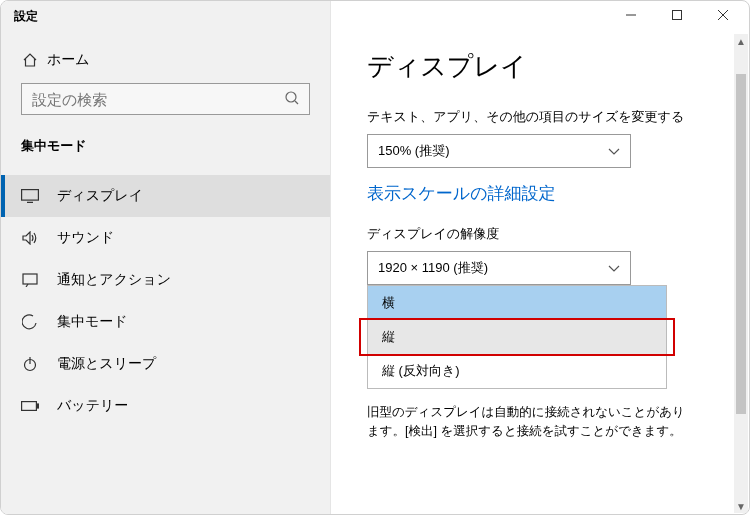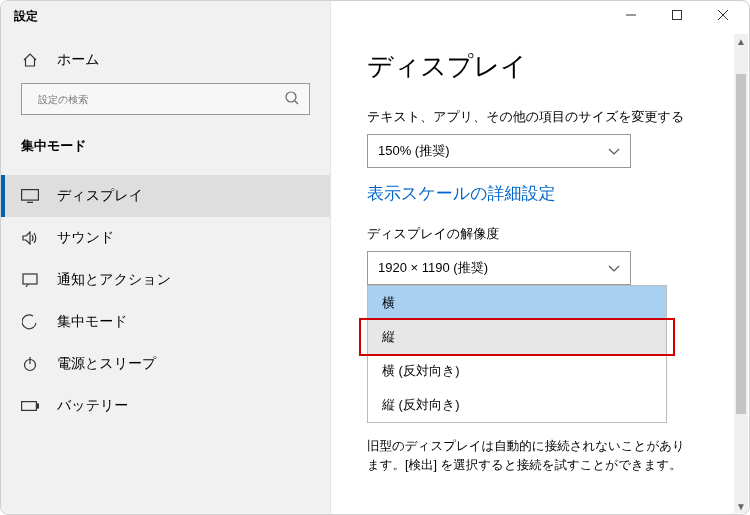--- a/index.html
+++ b/index.html
@@ -57,34 +57,34 @@
     background: #f1f1f1;
     border-right: 1px solid #e5e5e5;
     padding-top: 40px;
     display: flex;
     flex-direction: column;
   }
   .home-row {
     display: flex;
     align-items: center;
     padding: 10px 20px 14px 20px;
-    gap: 18px;
+    gap: 8px;
     font-size: 14px;
   }
   .search-wrap {
     margin: 0 20px 18px 20px;
     position: relative;
   }
   .search-wrap input {
     width: 100%;
     height: 32px;
     border: 1px solid #999;
     background: #f7f7f7;
-    padding: 0 34px 0 16px;
-    font-size: 10px;
+    padding: 0 34px 0 10px;
+    font-size: 15px;
     color: #555;
     outline: none;
   }
   .search-icon {
     position: absolute;
     right: 10px;
     top: 7px;
     color: #666;
   }
   .category {
@@ -334,21 +334,20 @@
         <svg width="12" height="8" viewBox="0 0 12 8" fill="none" stroke="#555" stroke-width="1.2">
             <polyline points="1,1 6,6 11,1"></polyline>
           </svg>
       </span>
     </div>
 
     <div style="position:relative;width:300px">
       <div class="orientation-list">
         <div class="orientation-item current">横</div>
         <div class="orientation-item hl">縦</div>
-        <div class="orientation-item">横 (反対向き)</div>
         <div class="orientation-item">縦 (反対向き)</div>
       </div>
       <div class="red-box" style="left:-8px;top:33px;width:316px;height:38px"></div>
     </div>
 
     <div class="footnote">旧型のディスプレイは自動的に接続されないことがあります。[検出] を選択すると接続を試すことができます。</div>
 
     <div class="scrollbar">
       <span class="arrow up">▲</span>
       <div class="thumb"></div>

